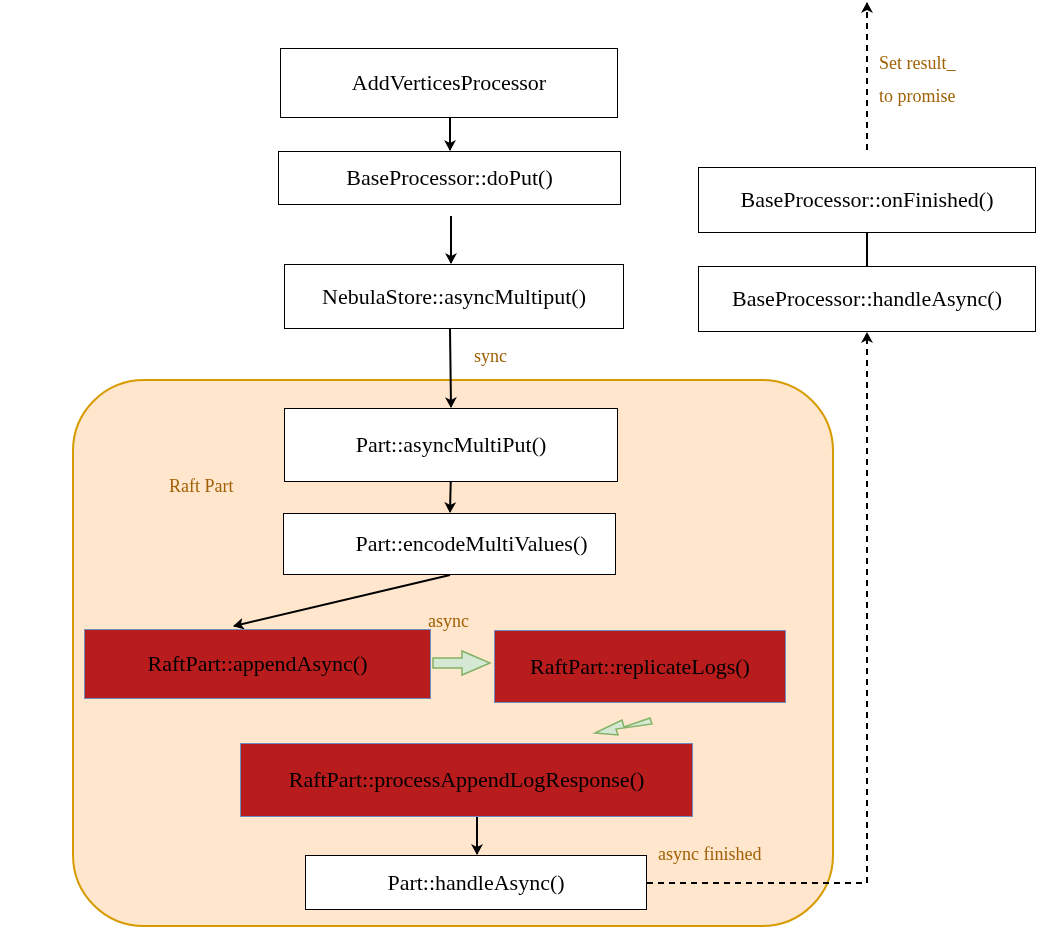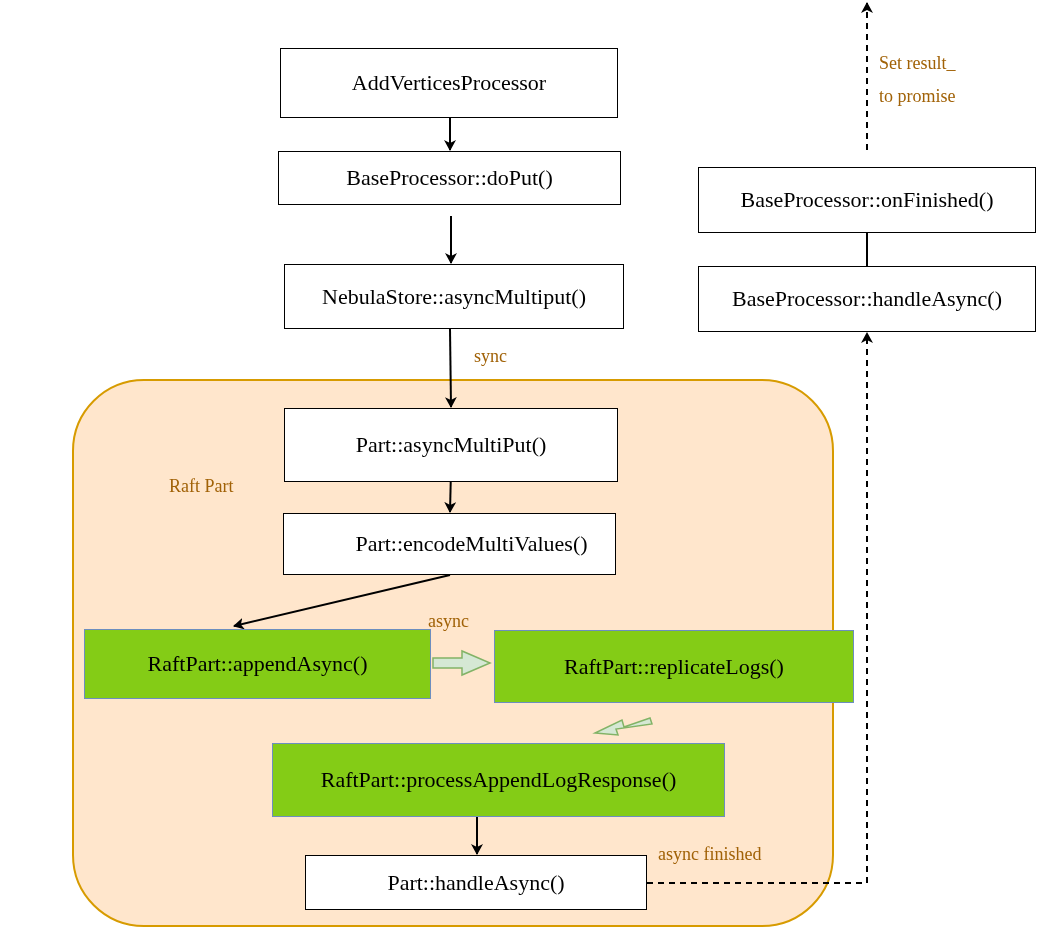--- a/index.html
+++ b/index.html
@@ -2,21 +2,21 @@
 <html><head>
   <meta charset="utf-8">
   <style>
     html, body { margin: 0; padding: 0; background: #ffffff; }
     body { width: 1037px; height: 935px; position: relative; overflow: hidden;
            font-family: "Liberation Serif", "DejaVu Serif", serif; }
     svg { position: absolute; left: 0; top: 0; }
     .node { position: absolute; box-sizing: border-box; display: flex; align-items: center;
             justify-content: center; text-align: center; font-size: 22px; color: #000;
             border: 1.6px solid #000; border-radius: 0; background: #ffffff; white-space: nowrap; }
-    .node.blue { background: #84cc16; border-color: #6c8ebf; }
+    .node.blue { background: #b91c1c; border-color: #6c8ebf; }
     .container { position: absolute; box-sizing: border-box; background: #ffe6cc;
                  border: 2px solid #d79b00; border-radius: 72px; }
     .label { position: absolute; font-size: 18px; color: #a16207; white-space: nowrap; line-height: 1.35; }
   </style>
 </head>
 <body>
 
 <div class="container" style="left:72px; top:379px; width:762px; height:548px;"></div>
 <div class="label" style="left:129px; top:474px;margin-left:40px;">Raft Part</div>
 
@@ -39,22 +39,22 @@
   <polygon points="433,658 462,658 462,651 490,663 462,675 462,668 433,668" fill="#d5e8d4" stroke="#82b366" stroke-width="1.5"></polygon>
   <polygon points="650,718 624,727 622,720 595,733 618,735 616,729 652,724" fill="#d5e8d4" stroke="#82b366" stroke-width="1.5"></polygon>
 </svg>
 
 <div class="node" style="left:280px; top:48px; width:338px; height:70px;">AddVerticesProcessor</div>
 <div class="node" style="left:278px; top:151px; width:343px; height:54px;">BaseProcessor::doPut()</div>
 <div class="node" style="left:284px; top:264px; width:340px; height:65px;text-align:right;">NebulaStore::asyncMultiput()</div>
 <div class="node" style="left:284px; top:408px; width:334px; height:74px;">Part::asyncMultiPut()</div>
 <div class="node" style="left:283px; top:513px; width:333px; height:62px;padding-left:44px;">Part::encodeMultiValues()</div>
 <div class="node blue" style="left:84px; top:629px; width:347px; height:70px;">RaftPart::appendAsync()</div>
-<div class="node blue" style="left:494px; top:630px; width:360px; height:73px;text-align:center;">RaftPart::replicateLogs()</div>
-<div class="node blue" style="left:240px; top:743px; width:453px; height:74px;margin-left:32px;">RaftPart::processAppendLogResponse()</div>
+<div class="node blue" style="left:494px; top:630px; width:292px; height:73px;text-align:center;">RaftPart::replicateLogs()</div>
+<div class="node blue" style="left:240px; top:743px; width:453px; height:74px;">RaftPart::processAppendLogResponse()</div>
 <div class="node" style="left:305px; top:855px; width:342px; height:55px;">Part::handleAsync()</div>
 <div class="node" style="left:698px; top:266px; width:338px; height:66px;">BaseProcessor::handleAsync()</div>
 <div class="node" style="left:698px; top:167px; width:338px; height:66px;">BaseProcessor::onFinished()</div>
 
 <div class="label" style="left:474px; top:344px;">sync</div>
 <div class="label" style="left:428px; top:609px;">async</div>
 <div class="label" style="left:658px; top:842px;">async finished</div>
 <div class="label" style="left:879px; top:51px;">Set result_</div>
 <div class="label" style="left:879px; top:84px;">to promise</div>
 

